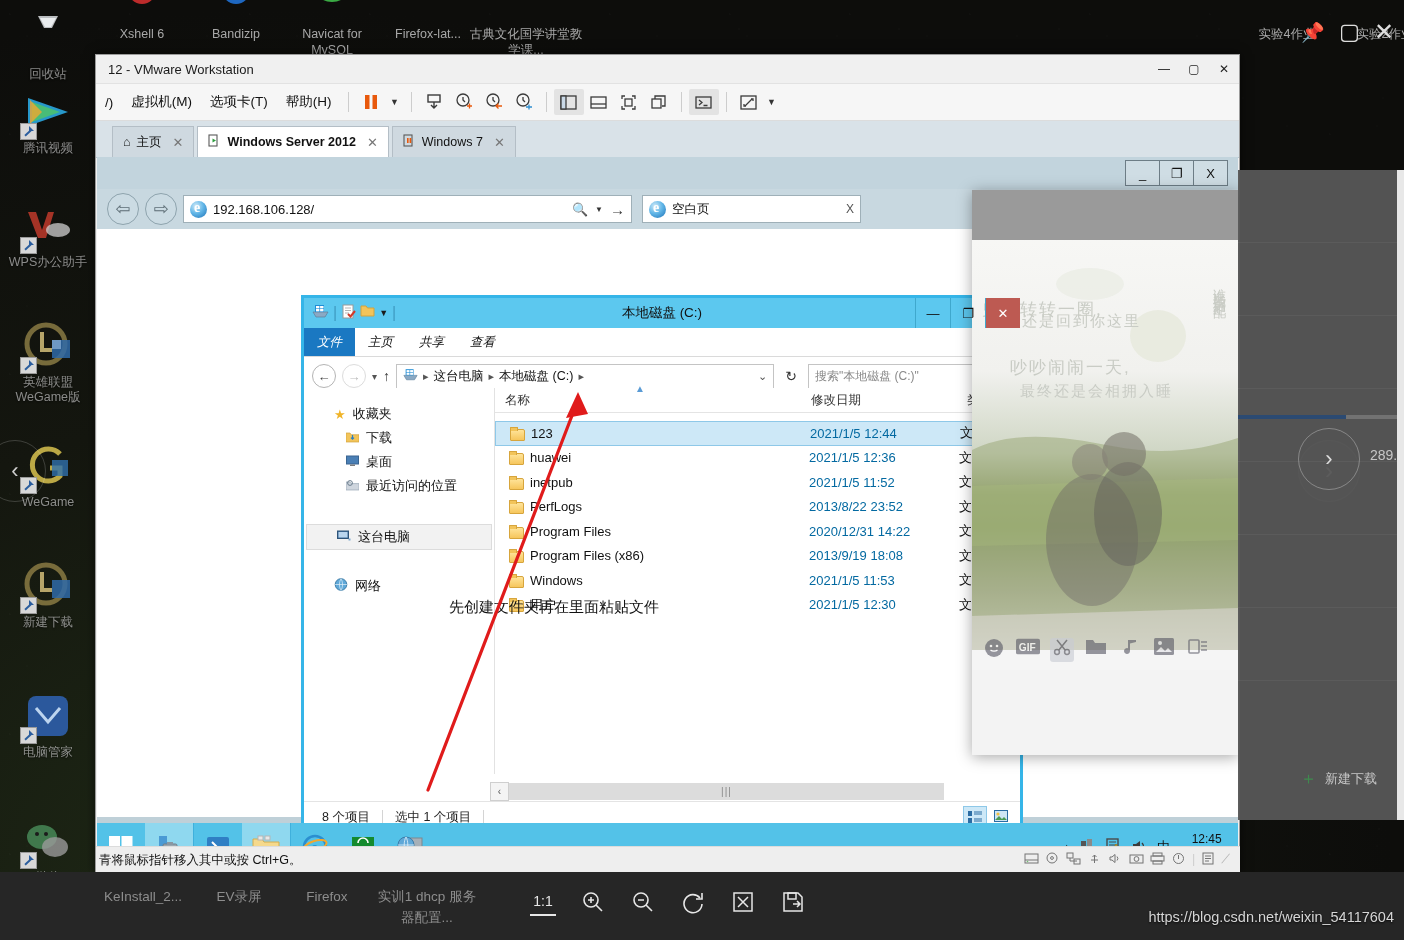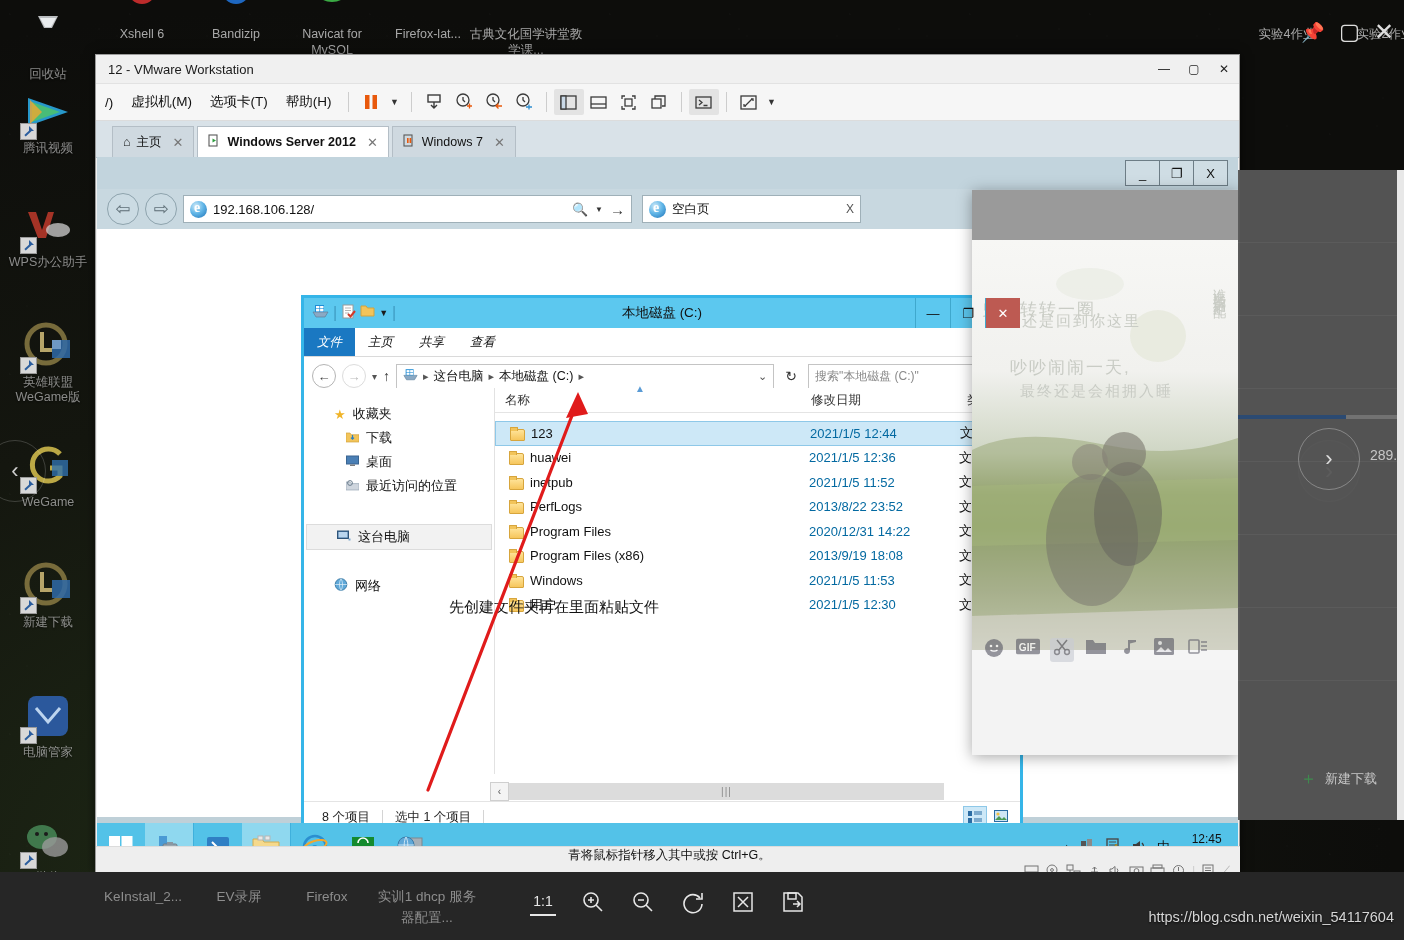--- a/index.html
+++ b/index.html
@@ -142,21 +142,21 @@
   
   #gtask{position:absolute;left:0;bottom:0;width:1141px;height:48px;background:#53c2e8;display:flex;
      align-items:center;}
   .tbtn{width:48px;height:48px;display:flex;align-items:center;justify-content:center;}
   .tbtn.on{background:#8fd8ef;border-right:1px solid #3fb0dc;}
   #gtray{margin-left:auto;display:flex;align-items:center;gap:9px;padding-right:8px;font-size:11px;color:#111;}
   #gclock{text-align:center;line-height:15px;font-size:12px;color:#111;padding-left:4px;}
 
   
   #vm-status{position:absolute;left:0;bottom:0;width:1141px;height:26px;background:#eeeeee;display:flex;
-     align-items:center;font-size:12.5px;color:#111;padding-left:3px;border-top:1px solid #dcdcdc;flex-direction:column;}
+     align-items:center;font-size:12.5px;color:#111;padding-left:3px;border-top:1px solid #dcdcdc;}
   #vm-status-icons{margin-left:auto;display:flex;gap:6px;padding-right:10px;opacity:.75;}
 
   
   #downloader{position:absolute;left:1238px;top:170px;width:166px;height:650px;background:rgba(86,86,86,.96);}
   .dl-row{height:72px;border-bottom:1px solid rgba(255,255,255,.05);}
   #dl-prog{position:absolute;left:0;top:245px;width:166px;height:4px;background:rgba(255,255,255,.18);}
   #dl-prog i{display:block;width:108px;height:4px;background:#2b4a72;}
   #dl-next{position:absolute;left:60px;top:258px;width:60px;height:60px;border-radius:50%;
      border:1px solid rgba(255,255,255,.3);display:flex;align-items:center;justify-content:center;
      color:#ddd;font-size:22px;}

